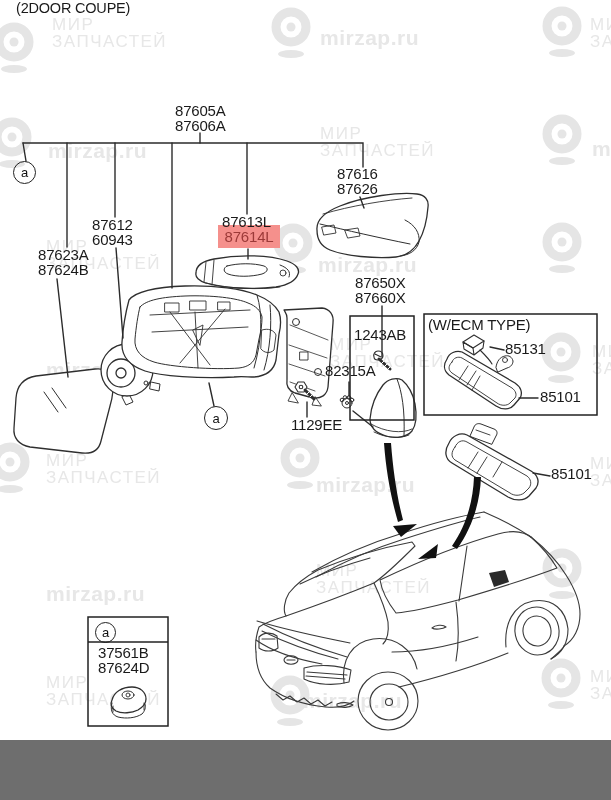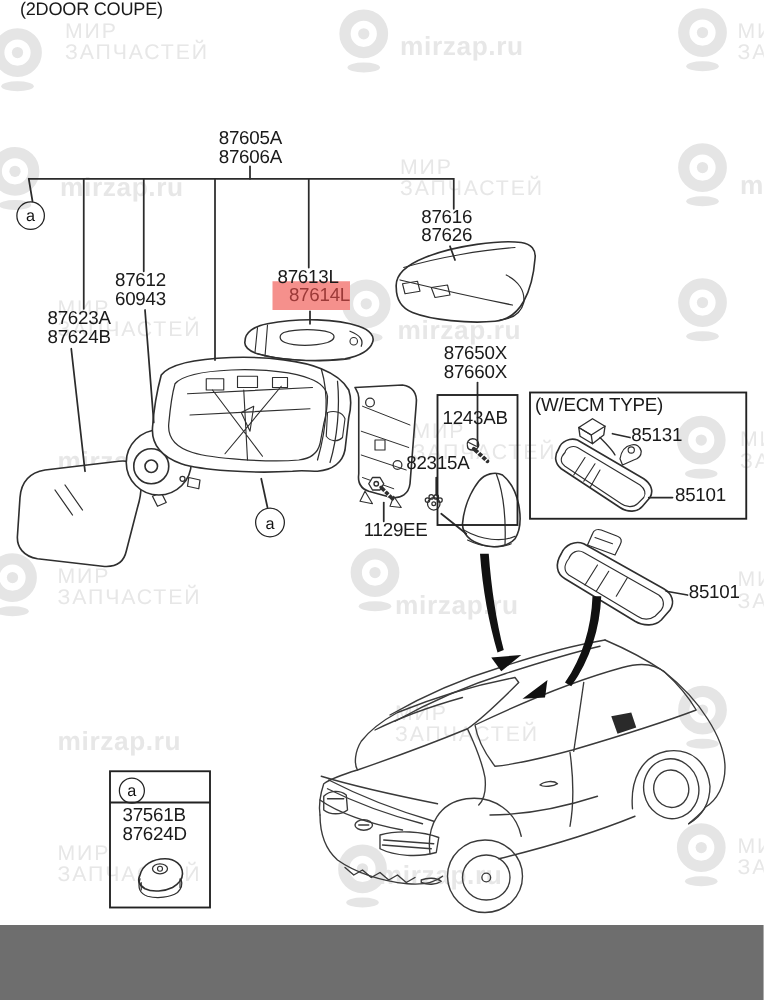--- a/index.html
+++ b/index.html
@@ -11,21 +11,21 @@
   .wm-site{position:absolute;z-index:0;color:#e7e7e7;font-weight:bold;font-size:21px;line-height:21px;
       letter-spacing:0.5px;white-space:nowrap;}
   
   #art{position:absolute;left:0;top:0;z-index:1;pointer-events:none;}
   
   .lbl{position:absolute;z-index:3;font-size:15px;line-height:15px;color:#1a1a1a;
        text-align:left;white-space:nowrap;letter-spacing:-0.2px;}
   .lbl.left{text-align:right;}
   .hl{position:absolute;z-index:2;background:#f5908c;}
   .hl-txt{position:absolute;z-index:3;font-size:15px;line-height:23px;color:#9c3a38;
-       text-align:right;white-space:nowrap;letter-spacing:-0.2px;}
+       text-align:center;white-space:nowrap;letter-spacing:-0.2px;}
   
   .amark{position:absolute;z-index:3;border:1.5px solid #222;border-radius:50%;
        display:flex;align-items:center;justify-content:center;background:transparent;
        font-size:13px;line-height:13px;color:#111;}
   
   #footer{position:absolute;left:0;top:740px;width:611px;height:60px;background:#6e6e6e;z-index:4;
        display:flex;align-items:center;padding-left:66px;box-sizing:border-box;gap:26px;}
   #footer span{color:#ffffff;font-size:20px;letter-spacing:0.6px;white-space:pre;}
 </style>
 </head>

